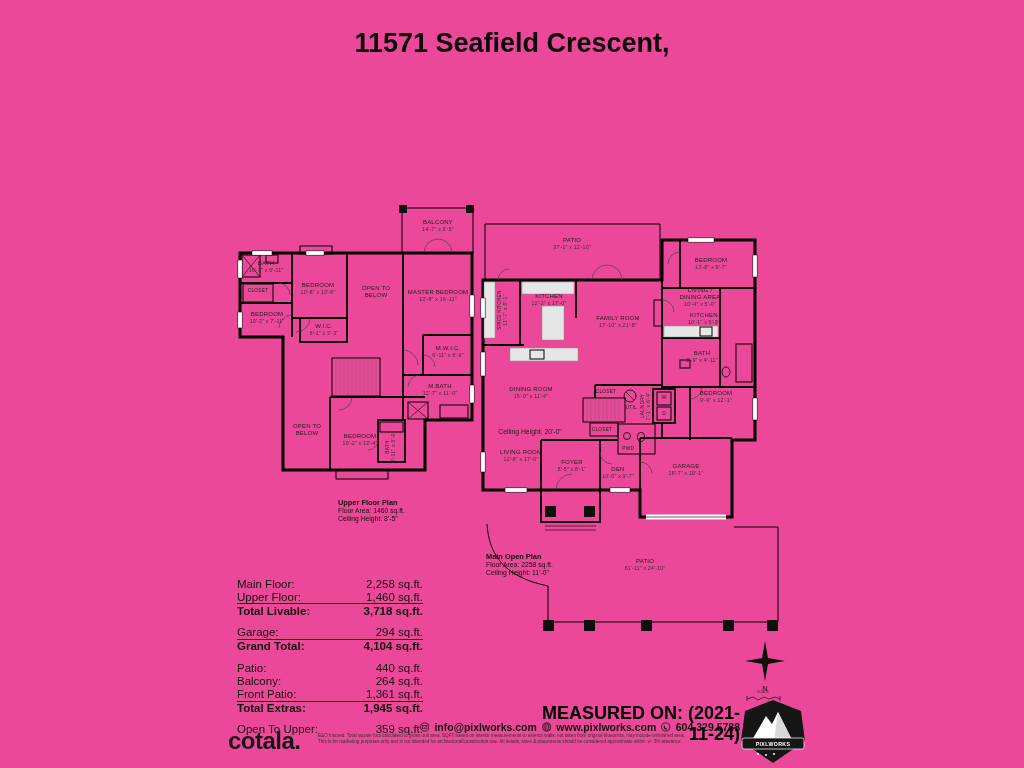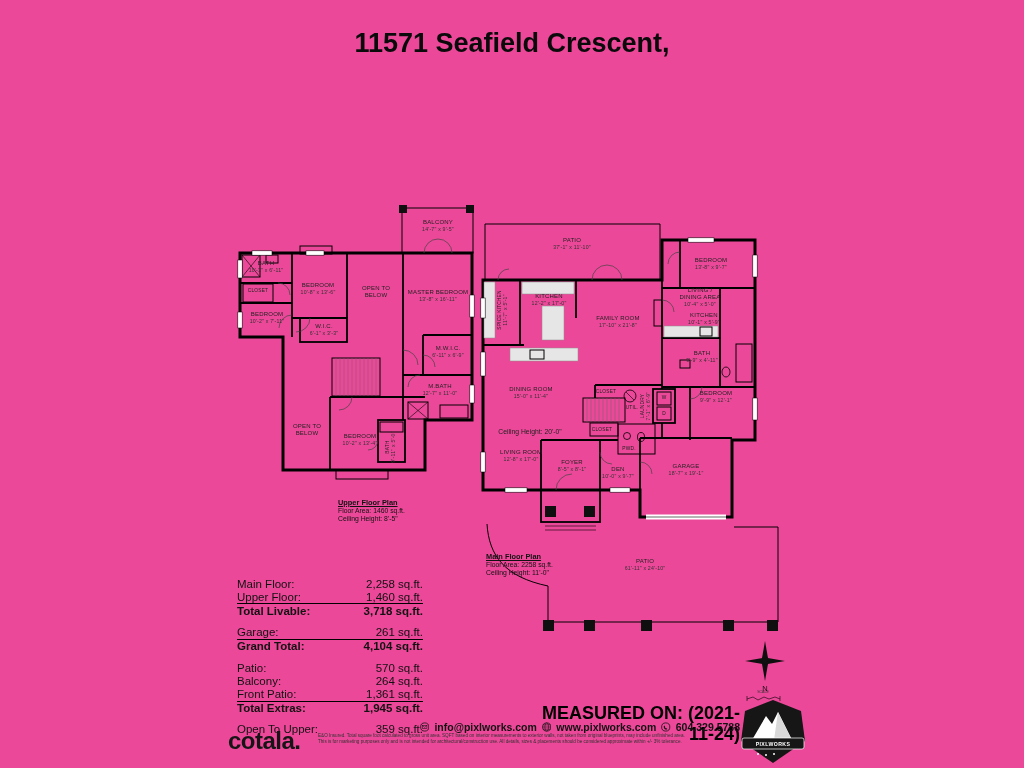--- a/index.html
+++ b/index.html
@@ -19,21 +19,21 @@
   .win{fill:#fff;stroke:#000;stroke-width:0.55;}
   
   .rl{position:absolute;transform:translate(-50%,-50%);text-align:center;font-size:6px;
       line-height:7px;color:#222;white-space:nowrap;letter-spacing:0.2px;}
   .rl .dims{font-size:5.2px;color:#333;}
   .rl.sm{font-size:4.8px;line-height:5.5px;}
   .rl.vert{transform:translate(-50%,-50%) rotate(-90deg);}
   .rl.wrap{white-space:normal;}
   .note{position:absolute;transform:translate(-50%,-50%);font-size:6.8px;color:#222;white-space:nowrap;}
   .caption{position:absolute;font-size:6.8px;line-height:8.2px;color:#111;}
-  .caption .cap-title{font-size:7.4px;font-weight:bold;text-decoration:underline;}
+  .caption .cap-title{font-size:7.4px;font-weight:bold;}
   
   .summary{position:absolute;left:237px;top:577px;width:186px;font-size:11.5px;line-height:12.2px;color:#111;text-align:right;}
   .srow{display:flex;justify-content:space-between;padding:0.5px 0;}
   .srow.bold{font-weight:bold;}
   .srow.tline{border-top:1.6px solid #000;}
   .srow.gap{margin-top:8px;gap:37px;}
   
   .title{position:absolute;left:0;right:0;top:28px;text-align:center;font-size:27px;
          line-height:31px;font-weight:bold;color:#0a0a0a;}
   
@@ -328,49 +328,49 @@
   </div>
   <div class="rl sm" style="left:664px;top:398px">W</div>
   <div class="rl sm" style="left:664px;top:414px">D</div>
 
   <div class="caption" style="left:338px;top:499px">
     <div class="cap-title">Upper Floor Plan</div>
     <div>Floor Area: 1460 sq.ft.</div>
     <div>Ceiling Height: 8'-5"</div>
   </div>
   <div class="caption" style="left:486px;top:553px">
-    <div class="cap-title">Main Floor Plan</div>
+    <div class="cap-title">Main Open Plan</div>
     <div>Floor Area: 2258 sq.ft.</div>
     <div>Ceiling Height: 11'-0"</div>
   </div>
 
   <div class="summary">
     <div class="srow">
       <span>Main Floor:</span>
         <span>2,258 sq.ft.</span>
     </div>
     <div class="srow">
       <span>Upper Floor:</span>
         <span>1,460 sq.ft.</span>
     </div>
     <div class="srow bold tline">
       <span>Total Livable:</span>
         <span>3,718 sq.ft.</span>
     </div>
     <div class="srow gap">
       <span>Garage:</span>
-        <span>261 sq.ft.</span>
+        <span>294 sq.ft.</span>
     </div>
     <div class="srow bold tline">
       <span>Grand Total:</span>
         <span>4,104 sq.ft.</span>
     </div>
     <div class="srow gap">
       <span>Patio:</span>
-        <span>570 sq.ft.</span>
+        <span>440 sq.ft.</span>
     </div>
     <div class="srow">
       <span>Balcony:</span>
         <span>264 sq.ft.</span>
     </div>
     <div class="srow">
       <span>Front Patio:</span>
         <span>1,361 sq.ft.</span>
     </div>
     <div class="srow bold tline">

